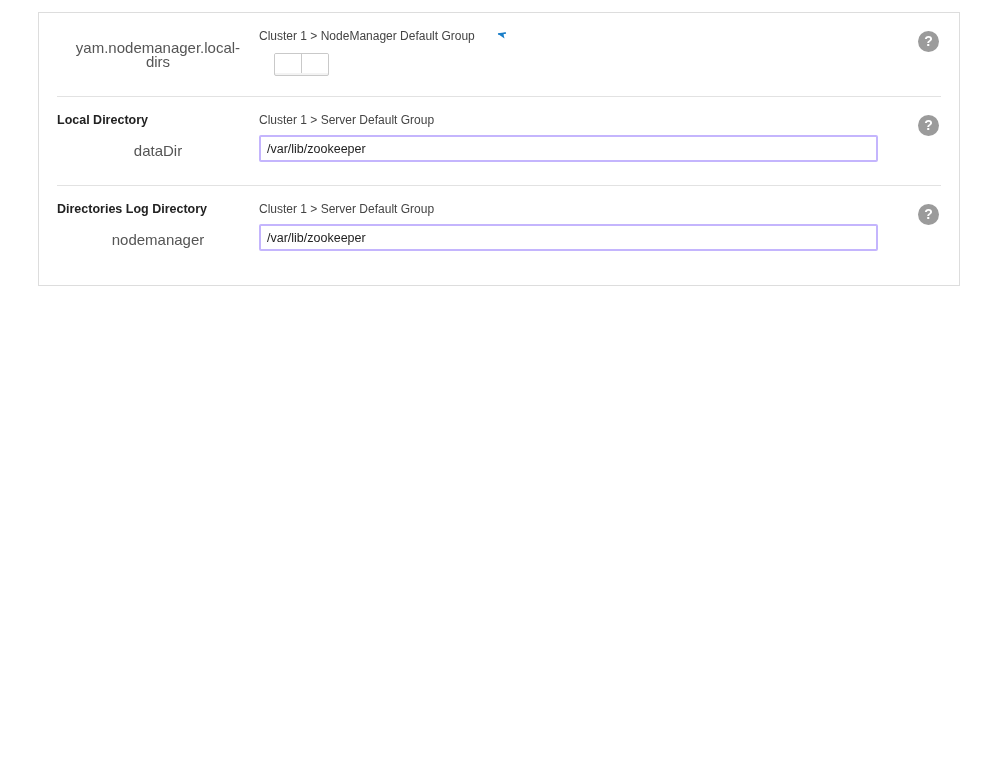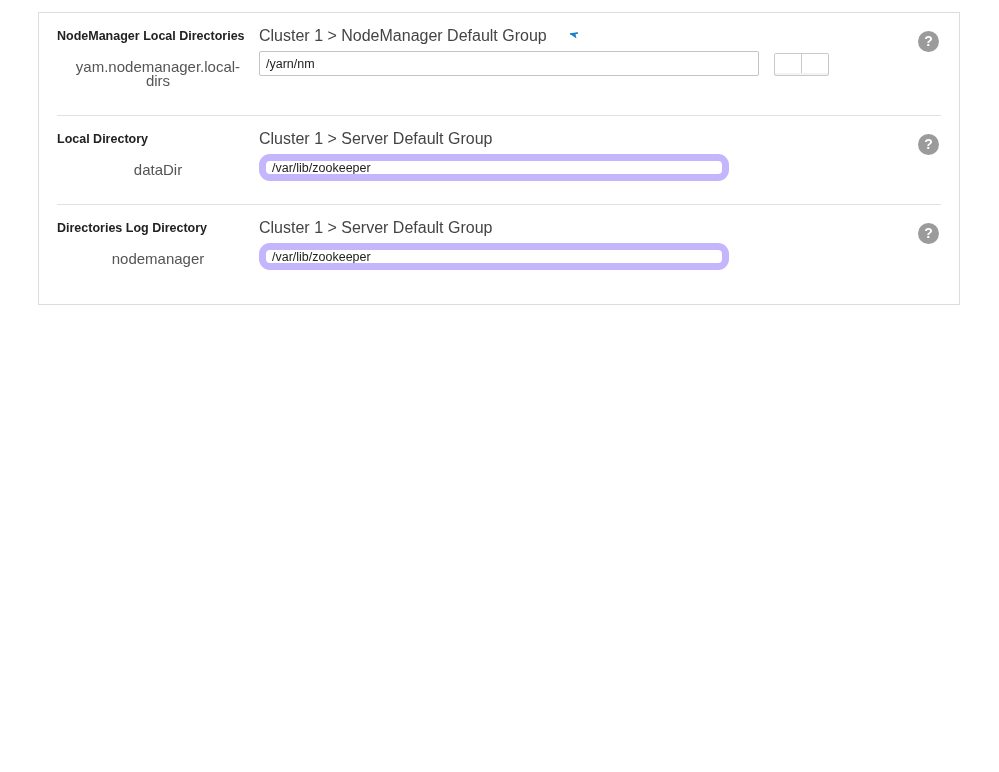--- a/index.html
+++ b/index.html
@@ -67,21 +67,21 @@
 
   .value-col {
     flex: 1 1 auto;
     padding-top: 2px;
     min-width: 0;
   }
 
   .scope-line {
     display: flex;
     align-items: flex-start;
-    font-size: 16px;
+    font-size: 12px;
     color: #444444;
     line-height: 14px;
     margin-bottom: 8px;
     height: 14px;
   }
 
   .scope-text {
     white-space: nowrap;
   }
 
@@ -112,24 +112,24 @@
   }
 
   .input-narrow {
     width: 500px;
     height: 25px;
     border: 1px solid #c4c4c4;
     border-radius: 2px;
   }
 
   .input-wide {
-    width: 470px;
+    width: 619px;
     height: 27px;
-    border: 7px solid #c4b5fd;
-    border-radius: 11px;
+    border: 2px solid #c4b5fd;
+    border-radius: 2px;
   }
 
   .stepper {
     display: inline-flex;
     margin-left: 15px;
     margin-top: 2px;
     border: 1px solid #c9c9c9;
     background: #f3f3f3;
     border-radius: 2px;
     overflow: hidden;
@@ -170,35 +170,33 @@
 </style>
 </head>
 <body>
 
 <div class="page">
 
   <div class="config-panel">
 
     <div class="config-row">
       <div class="label-col">
-        <div class="prop-title">NodeManager Local Directories</div>
         <div class="prop-name">yam.nodemanager.local-dirs</div>
       </div>
       <div class="value-col">
         <div class="scope-line">
           <span class="scope-text">Cluster 1 &gt; NodeManager Default Group</span>
           <span class="undo-icon">
             <svg width="14" height="14" viewBox="0 0 14 14" aria-hidden="true">
               <path d="M3 5 L9.5 9.5 L8.5 5.5 L10.5 3.5 Z" fill="#1a7ec8"></path>
               <path d="M3 5 L11 4" stroke="#1a7ec8" stroke-width="1.4" fill="none"></path>
             </svg>
           </span>
         </div>
         <div class="input-row">
-          <input class="text-input input-narrow" type="text" value="/yarn/nm" style="">
           <span class="stepper">
             <span class="stepper-btn"></span>
             <span class="stepper-btn last"></span>
           </span>
         </div>
       </div>
       <div class="help-col">
         <span class="help-icon">?</span>
       </div>
     </div>

